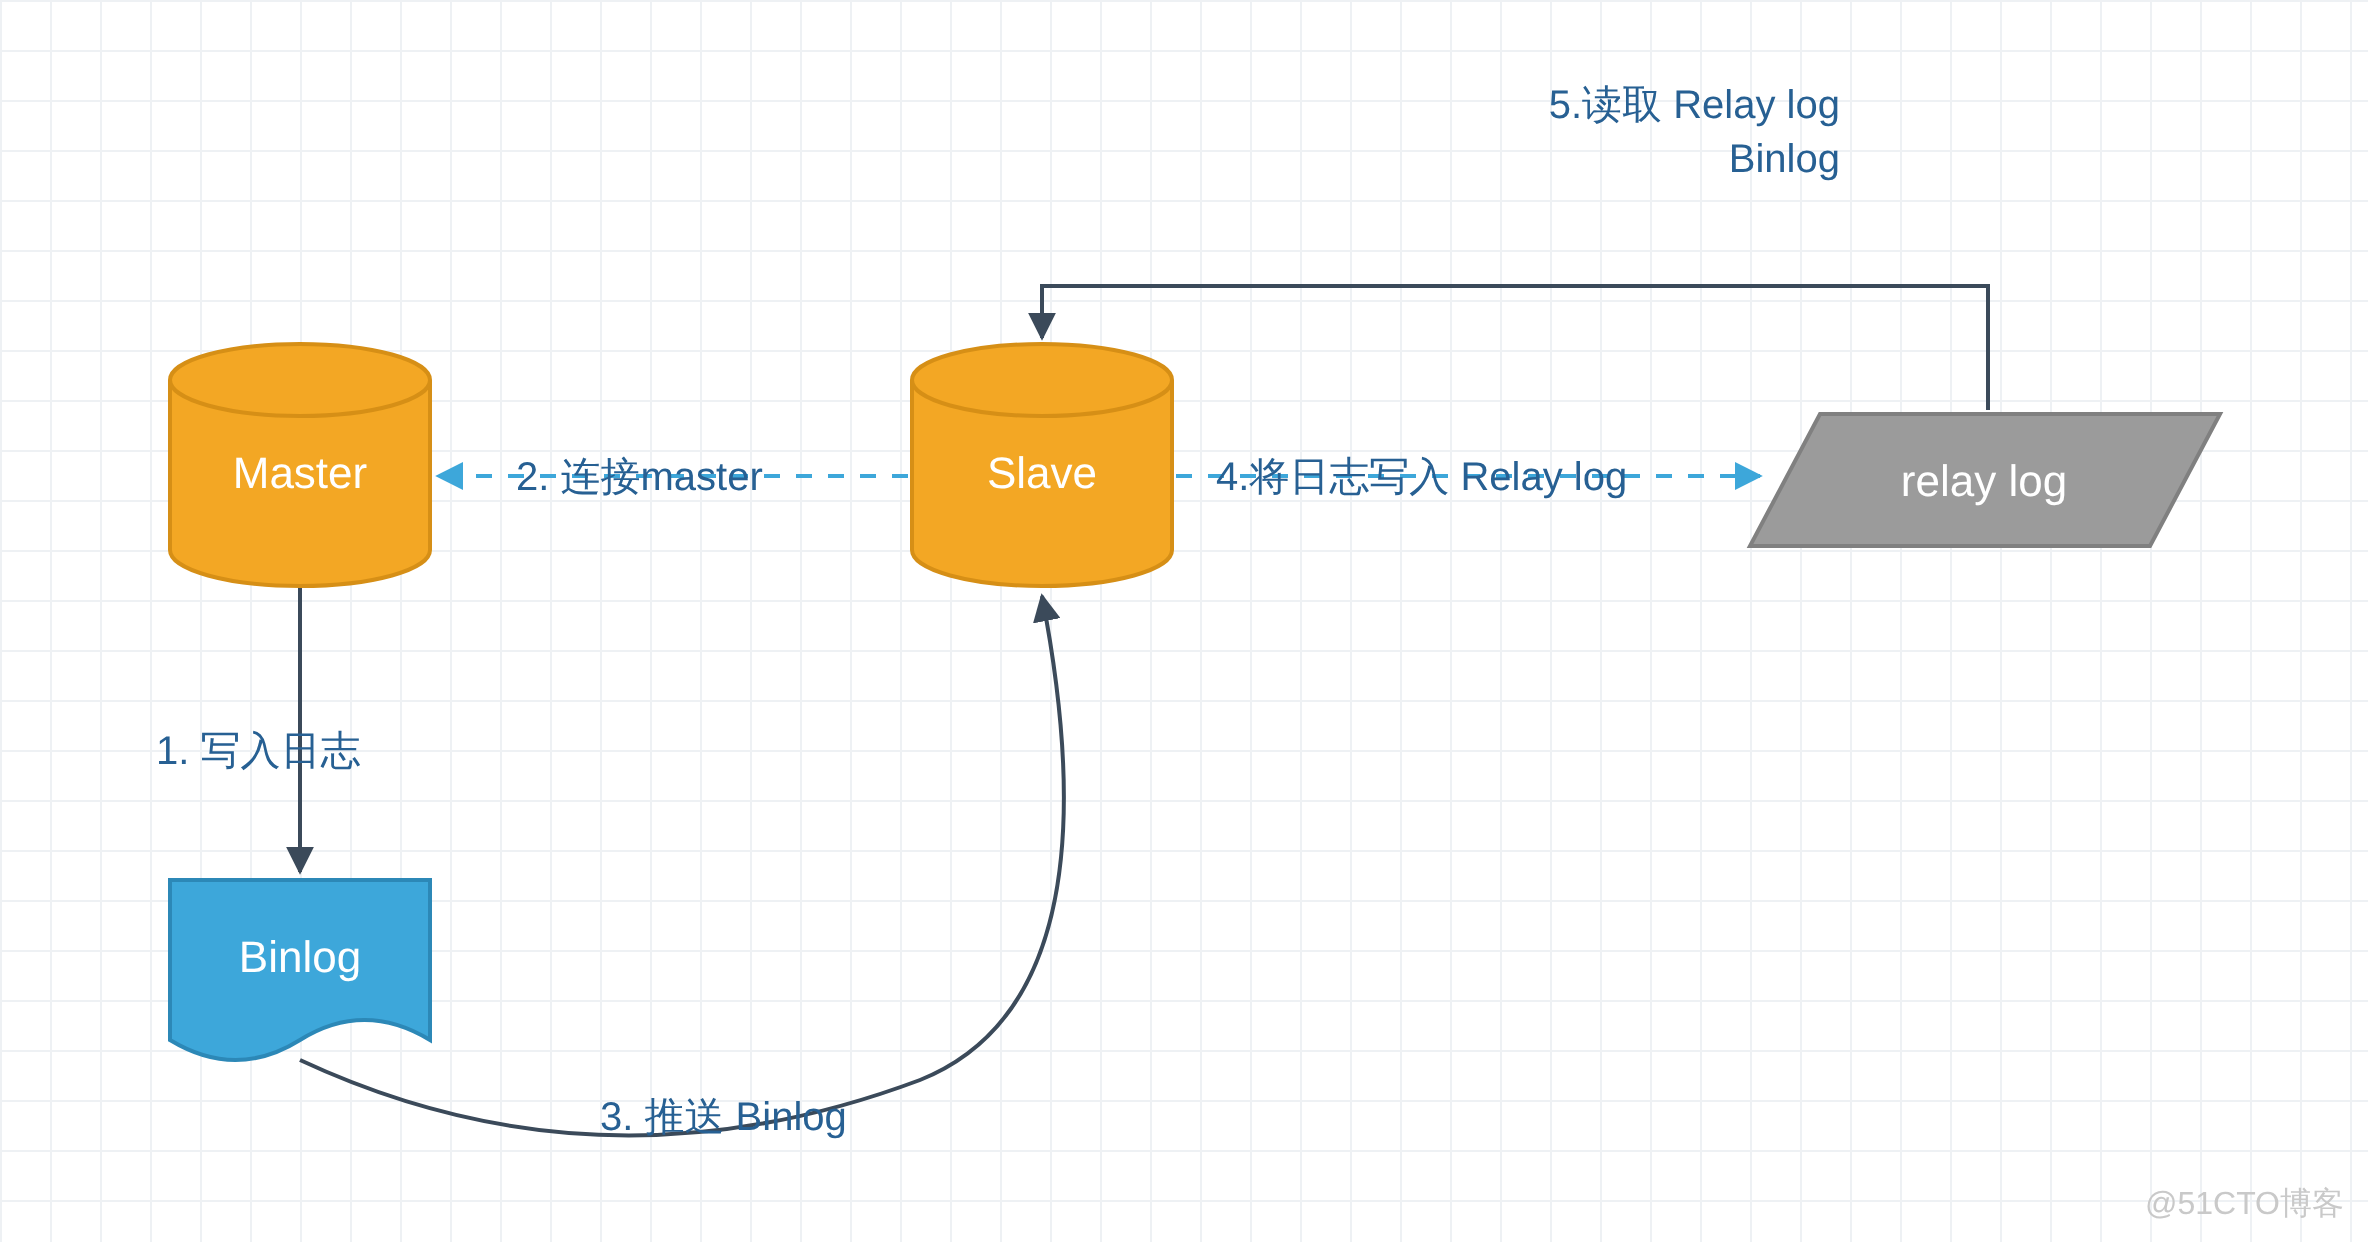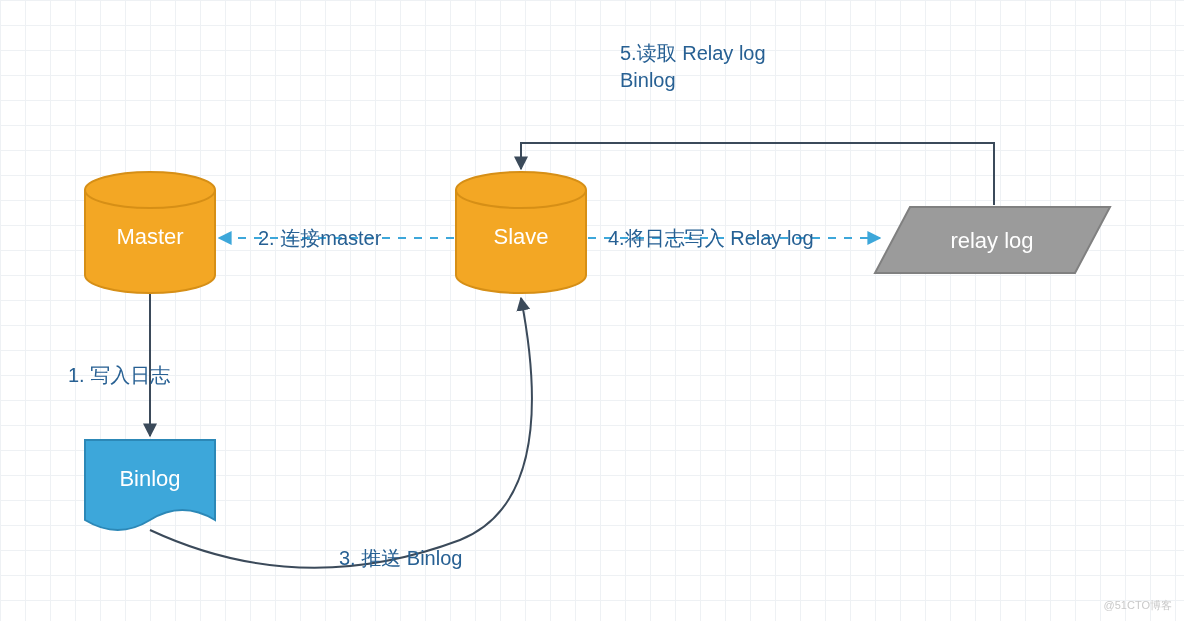--- a/index.html
+++ b/index.html
@@ -25,29 +25,29 @@
     text-anchor: middle;
     dominant-baseline: middle;
   }
   .edge-label {
     position: absolute;
     color: #276093;
     font-size: 20px;
     white-space: nowrap;
   }
   .edge-label.multi {
-    text-align: left;
+    text-align: right;
     line-height: 1.35;
   }
   .watermark {
     position: absolute;
     right: 12px;
     bottom: 8px;
     color: #c9c9c9;
-    font-size: 11px;
+    font-size: 16px;
   }
 </style>
 </head>
 <body>
 
 <div class="canvas">
 
   <svg width="1184" height="621" style="position:absolute;left:0;top:0;">
     <defs>
       <marker id="arrow-solid" viewBox="0 0 10 10" refX="9" refY="5" markerWidth="7" markerHeight="7" orient="auto-start-reverse">
@@ -92,23 +92,23 @@
 
     <line x1="454" y1="238" x2="219" y2="238" stroke="#3da7da" stroke-width="2" stroke-dasharray="8 8" marker-end="url(#arrow-dashed)"></line>
 
     <path d="M 150 530 Q 300 600 460 540 Q 560 500 521 298" fill="none" stroke="#3b4a5a" stroke-width="2" marker-end="url(#arrow-solid)"></path>
 
     <line x1="588" y1="238" x2="880" y2="238" stroke="#3da7da" stroke-width="2" stroke-dasharray="8 8" marker-end="url(#arrow-dashed)"></line>
 
     <path d="M 994 205 L 994 143 L 521 143 L 521 169" fill="none" stroke="#3b4a5a" stroke-width="2" marker-end="url(#arrow-solid)"></path>
   </svg>
 
-  <div class="edge-label" style="left:68px; top:362px;">1. 写入日志</div>
+  <div class="edge-label" style="left:78px; top:362px;">1. 写入日志</div>
   <div class="edge-label" style="left:258px; top:225px;text-align:right;">2. 连接master</div>
-  <div class="edge-label" style="left:300px; top:545px;padding-left:39px;">3. 推送 Binlog</div>
+  <div class="edge-label" style="left:300px; top:545px;">3. 推送 Binlog</div>
   <div class="edge-label" style="left:608px; top:225px;">4.将日志写入 Relay log</div>
   <div class="edge-label multi" style="left:620px; top:40px; width:300px;">
     <div>5.读取 Relay log</div>
     <div>Binlog</div>
   </div>
 
   <div class="watermark">@51CTO博客</div>
 </div>
 
 </body></html>

